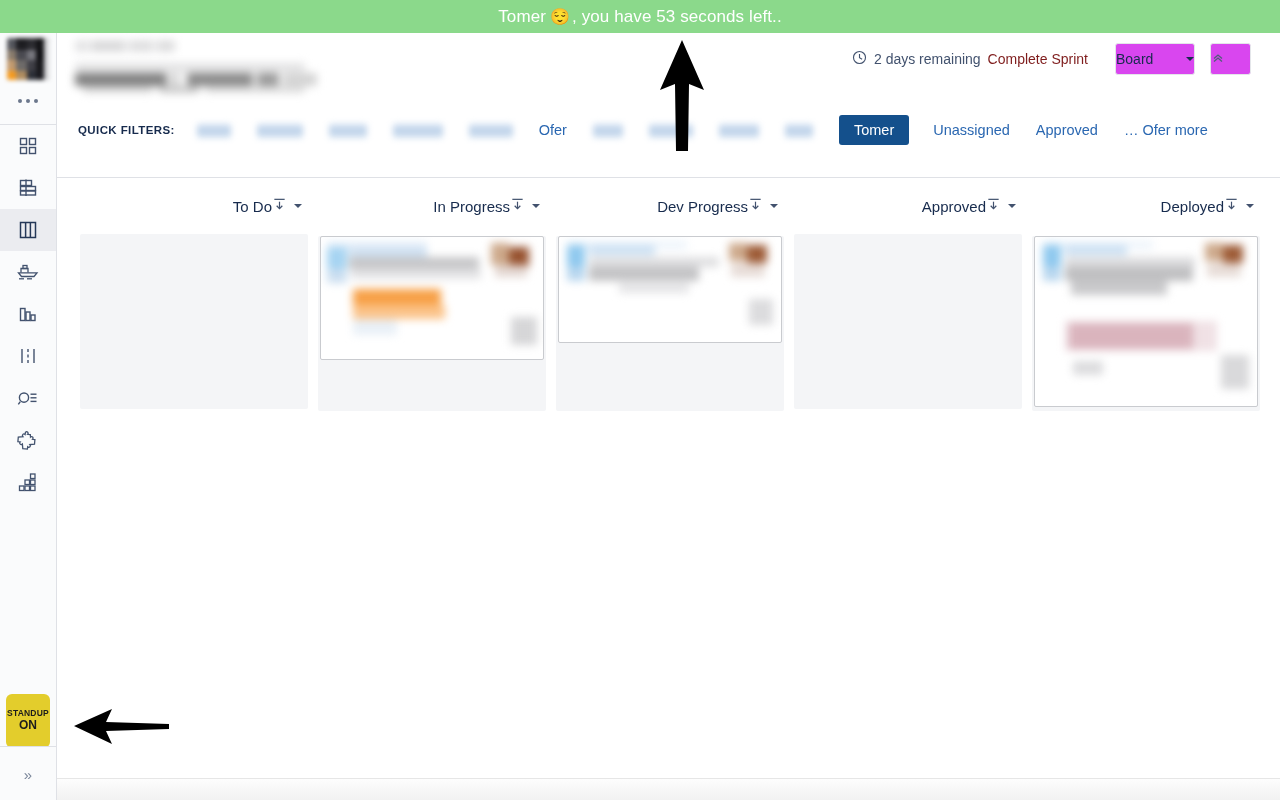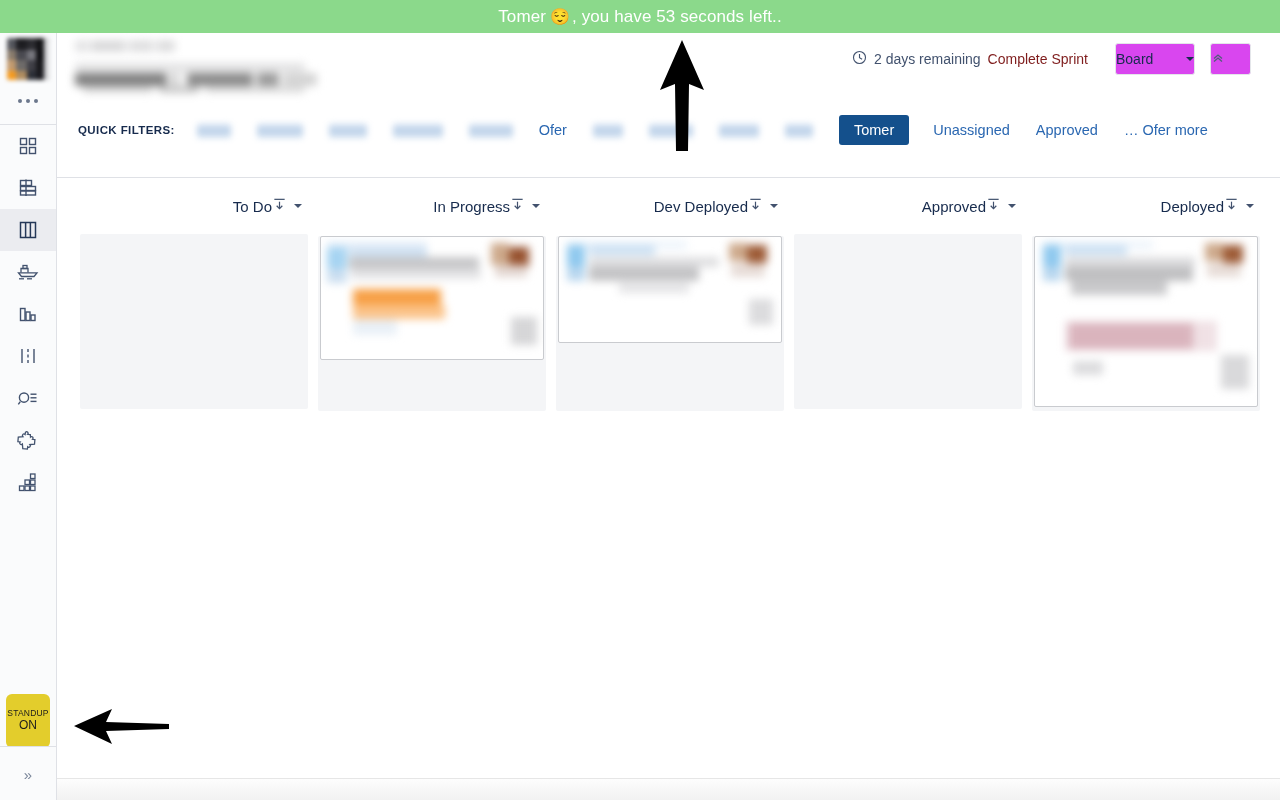--- a/index.html
+++ b/index.html
@@ -91,21 +91,21 @@
     width: 44px;
     height: 54px;
     background: #e3cd2c;
     border-radius: 6px;
     color: #1c1c1c;
     display: flex;
     flex-direction: column;
     align-items: center;
     justify-content: center;
     line-height: 1.15;
-    font-weight: normal;
+    font-weight: bold;
     text-align: right;
   }
   .standup-badge .l1 { font-size: 8.5px; letter-spacing: .2px; }
   .standup-badge .l2 { font-size: 12px; }
 
   .rail-expand {
     position: absolute;
     left: 0;
     top: 713px;
     width: 56px;
@@ -559,21 +559,21 @@
             <div class="blk" style="left:32px;top:68px;width:92px;height:14px;background:#fbc389"></div>
             <div class="blk" style="left:32px;top:82px;width:44px;height:16px;background:#e9f0f7"></div>
             <div class="blk" style="left:190px;top:80px;width:26px;height:28px;background:#d6d6d8"></div>
           </div>
         </div>
       </div>
     </div>
 
     <div class="col" style="left:499px;">
       <div class="col-head">
-        <span class="col-title">Dev Deployed</span>
+        <span class="col-title">Dev Progress</span>
         <span class="col-actions">
           <span>
             <svg width="15" height="15" viewBox="0 0 16 16" fill="none" stroke="#42526e" stroke-width="1.3">
               <path d="M2.5 2.5 H13.5"></path>
                 <path d="M8 5 V12.2"></path>
                 <path d="M5 9.3 L8 12.4 L11 9.3"></path>
             </svg>
           </span>
           <span class="caret" style="border-top-color:#42526e"></span>
         </span>

